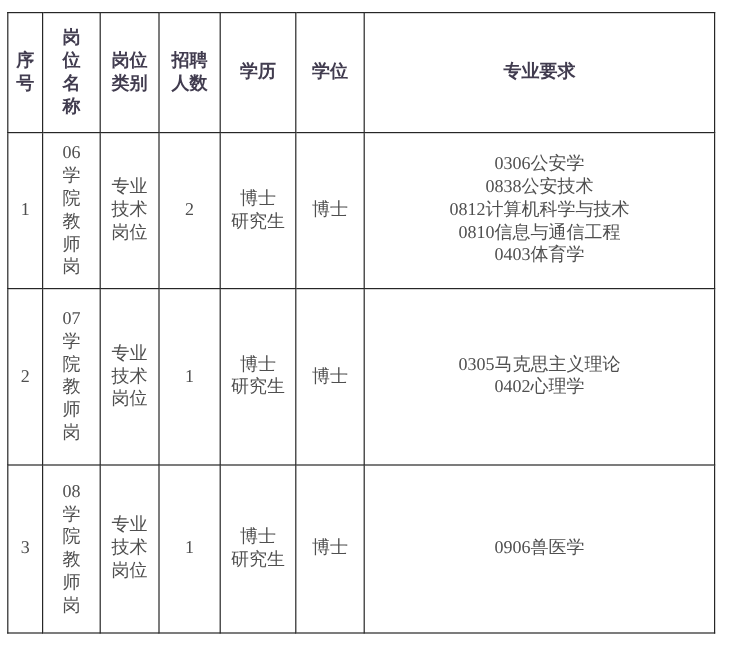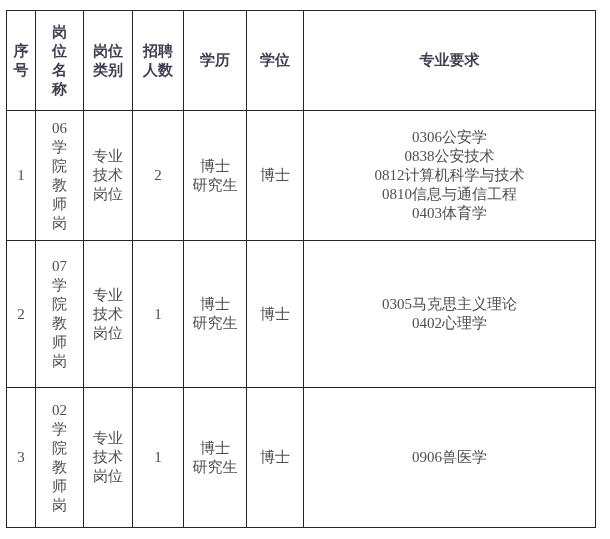--- a/index.html
+++ b/index.html
@@ -112,21 +112,21 @@
 岗位</td>
         <td>1</td>
         <td>博士
 研究生</td>
         <td>博士</td>
         <td>0305马克思主义理论
 0402心理学</td>
       </tr>
       <tr class="r2">
         <td>3</td>
-        <td>02
+        <td>08
 学
 院
 教
 师
 岗</td>
         <td>专业
 技术
 岗位</td>
         <td>1</td>
         <td>博士

